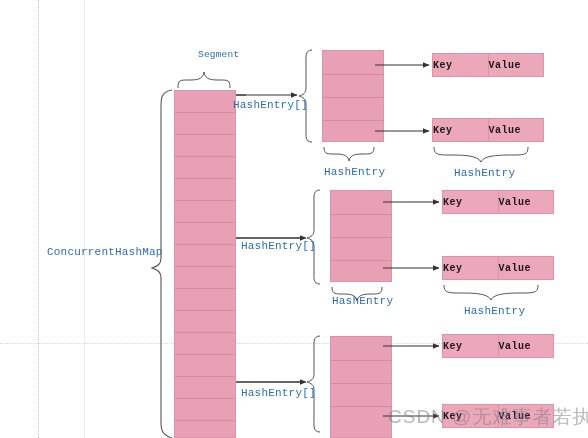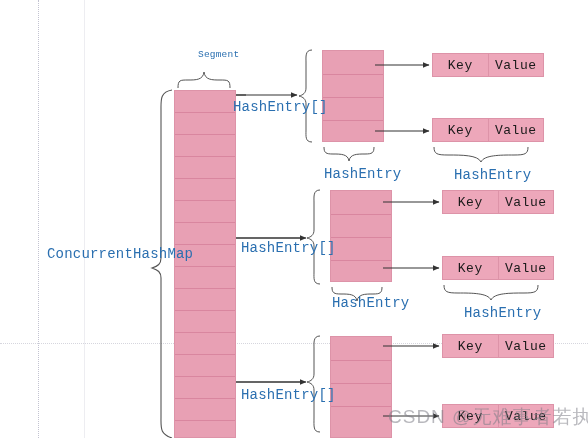--- a/index.html
+++ b/index.html
@@ -57,36 +57,36 @@
   .kv-box {
     position: absolute;
     background: #eda7ba;
     border: 1px solid #dd93a8;
     box-sizing: border-box;
     display: flex;
     align-items: center;
   }
   .kv-box .kv-cell {
     flex: 1 1 50%;
-    text-align: center;
-    font-size: 13px;
-    font-weight: normal;
+    text-align: left;
+    font-size: 10px;
+    font-weight: bold;
     color: #1a1a1a;
     letter-spacing: .5px;
     font-family: "Liberation Mono", "DejaVu Sans Mono", monospace;
   }
   .kv-box .kv-sep {
     width: 0;
     align-self: stretch;
     border-left: 1px solid #dd93a8;
   }
   
   .lbl {
     position: absolute;
-    font-size: 14px;
+    font-size: 11px;
     color: #2a6fb0;
     white-space: nowrap;
     font-family: "Liberation Mono", "DejaVu Sans Mono", monospace;
     letter-spacing: .2px;
   }
   .lbl.big {
     font-size: 9.5px;
   }
   
   svg.overlay {

